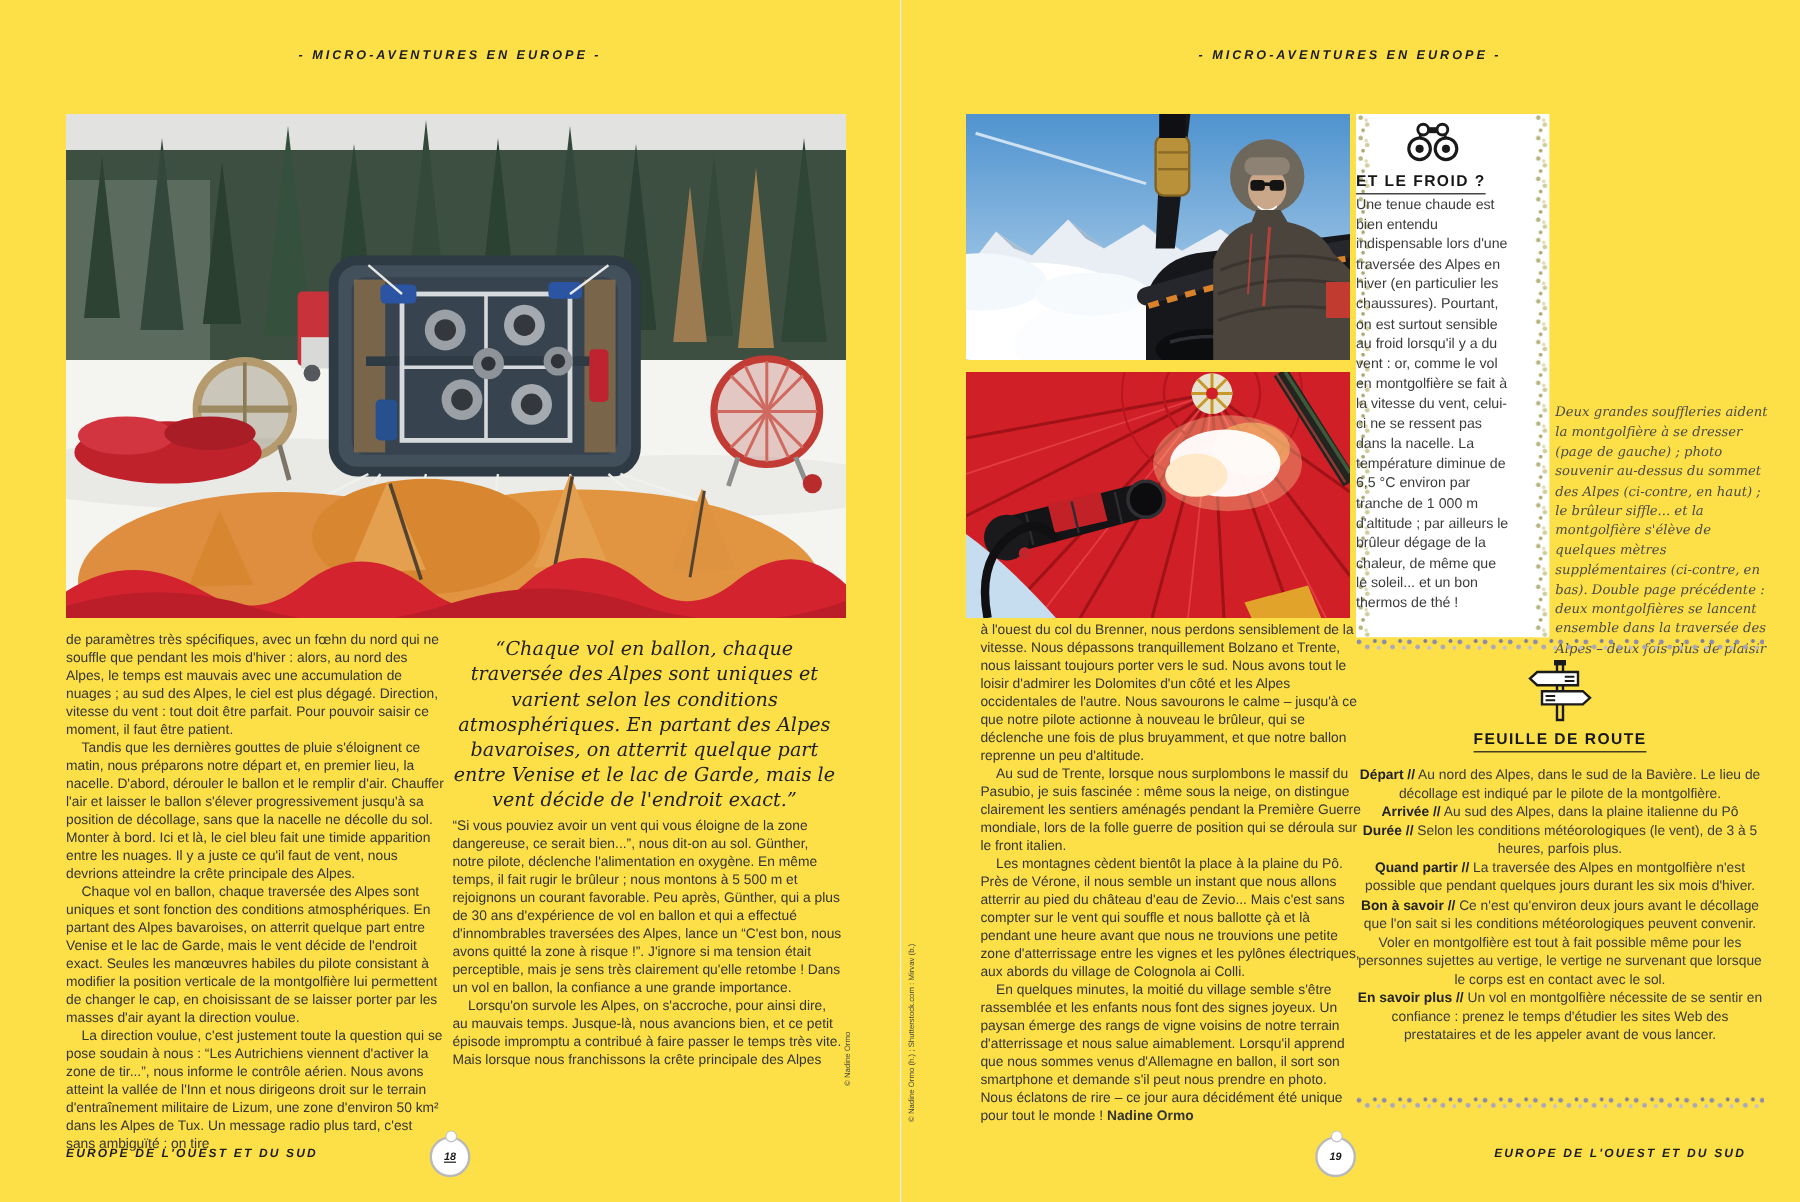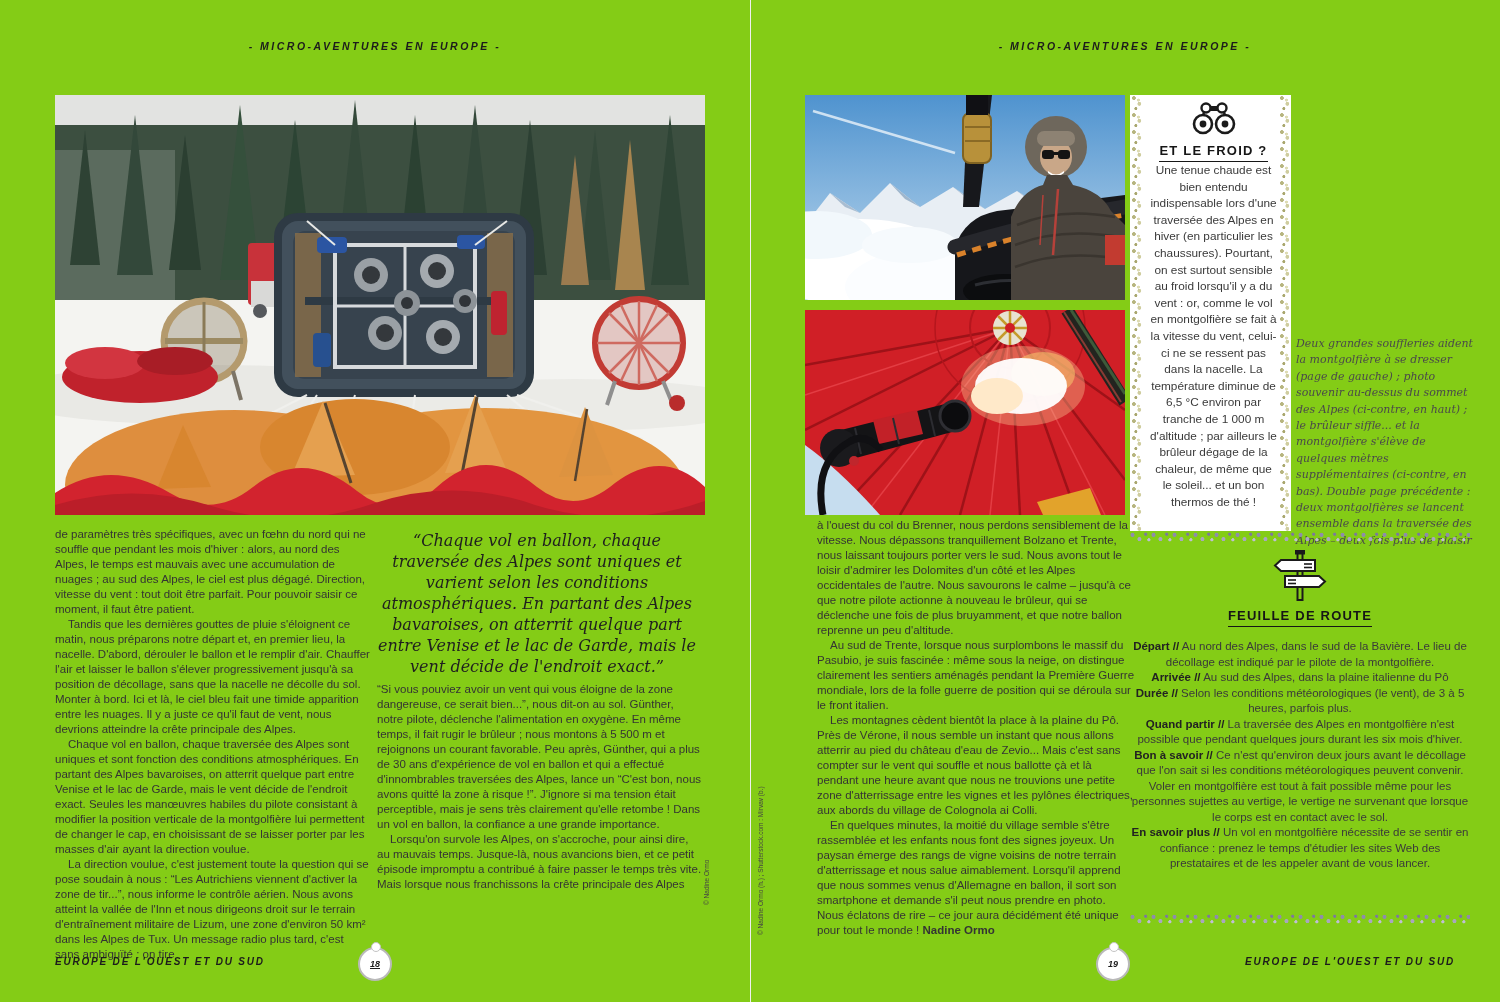--- a/index.html
+++ b/index.html
@@ -1,16 +1,16 @@
 <!DOCTYPE html>
 <html><head>
 <meta charset="utf-8">
 <style>
   html,body{margin:0;padding:0;background:#ffffff;}
-  .spread{position:relative;width:1500px;height:1002px;background:#84cc16;overflow:hidden;
+  .spread{position:relative;width:1500px;height:1002px;background:#fde047;overflow:hidden;
           font-family:"Liberation Sans",sans-serif;color:#2e2e2e;}
   .seam{position:absolute;left:750px;top:0;width:1px;height:1002px;background:#efefef;}
 
   .page-header{position:absolute;top:40px;font-size:10.5px;font-weight:bold;font-style:italic;
                letter-spacing:2.5px;color:#1c1c1c;text-align:center;width:320px;}
   .footer-text{position:absolute;top:956px;font-size:10px;font-weight:bold;font-style:italic;
                letter-spacing:1.8px;color:#1c1c1c;}
 
   .badge{position:absolute;width:30px;height:30px;border:2px solid #b9b9b9;border-radius:50%;
          background:#fff;display:flex;align-items:center;justify-content:center;
@@ -34,21 +34,21 @@
   .floral-v{position:absolute;top:0;width:13px;height:436px;
      background-color:#fff;
      background-image:
        radial-gradient(circle at 30% 18%, #b7b57f 1.6px, transparent 2.2px),
        radial-gradient(circle at 72% 52%, #cfcd9f 1.6px, transparent 2.2px),
        radial-gradient(circle at 45% 80%, #a9a76e 1.2px, transparent 1.8px),
        radial-gradient(circle at 65% 30%, #dedcb4 1.2px, transparent 1.8px);
      background-size:13px 17px;}
   .floral-v.left{left:0;}
   .floral-v.right{right:0;}
-  .sidebar-inner{position:absolute;left:20px;top:4px;width:127px;text-align:center;}
+  .sidebar-inner{position:absolute;left:0;top:4px;width:127px;text-align:left;}
   .sidebar-title{display:inline-block;font-size:13px;font-weight:bold;letter-spacing:1.2px;
                  color:#161616;border-bottom:1.6px solid #161616;padding-bottom:3px;margin-top:8px;}
   .sidebar-text{font-size:11.8px;line-height:16.6px;color:#3a3a3a;}
 
   .caption{position:absolute;left:1296px;top:336px;width:180px;
            font-family:"DejaVu Serif",serif;font-style:italic;
            font-size:11px;line-height:16.4px;color:#4a4a4a;}
 
   .floral-h{position:absolute;left:1130px;width:340px;height:14px;
      background-image:

